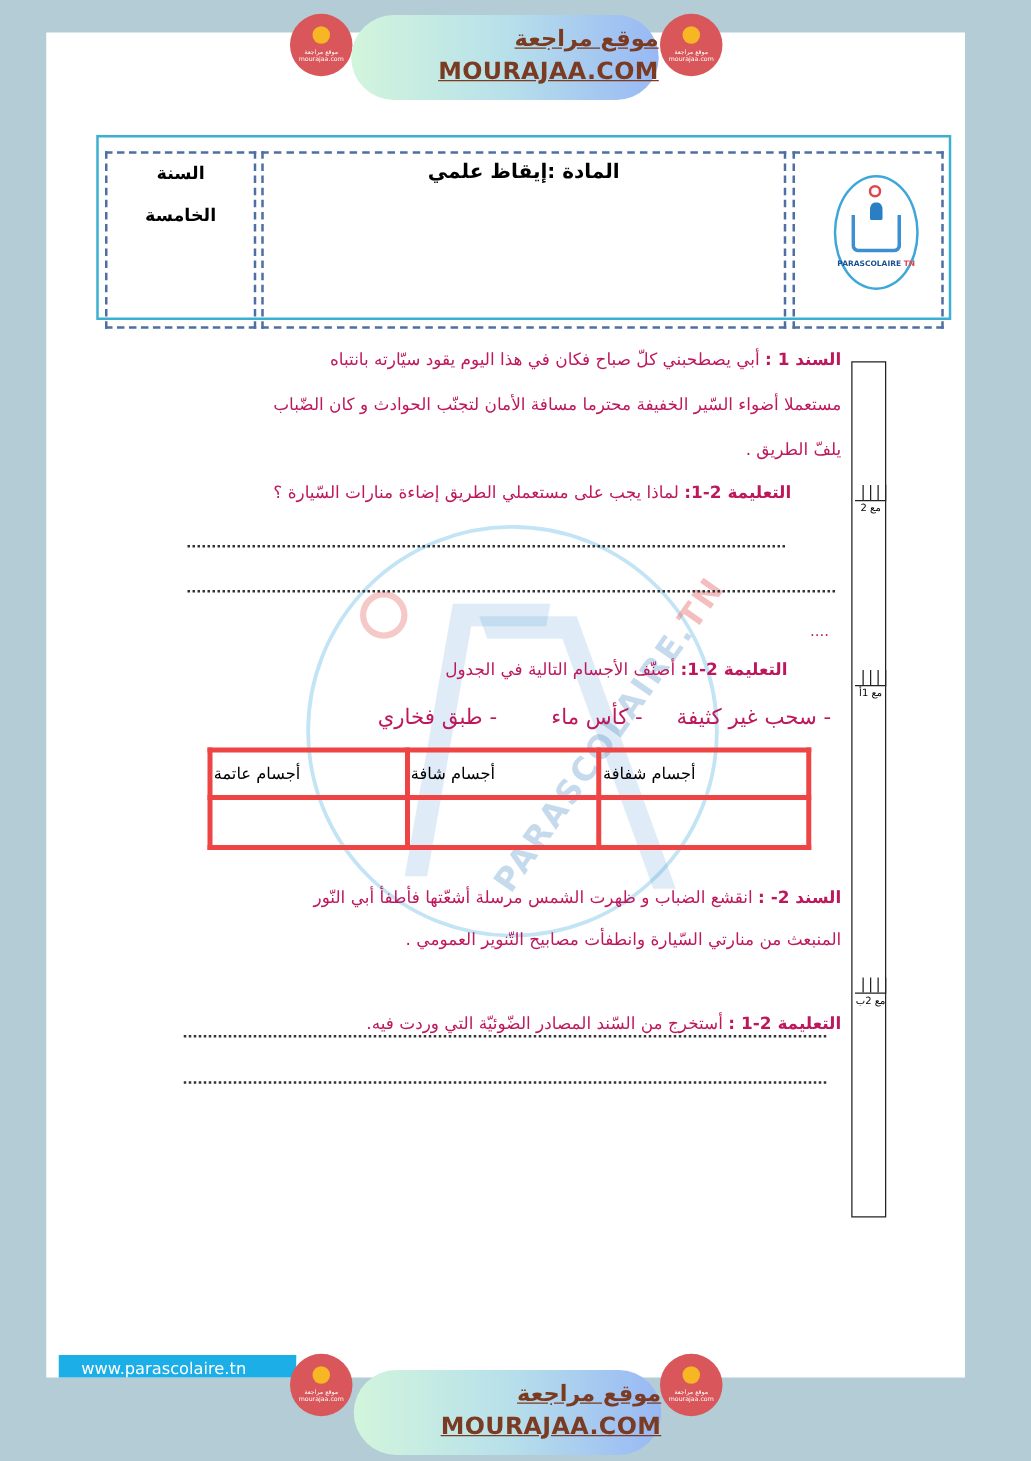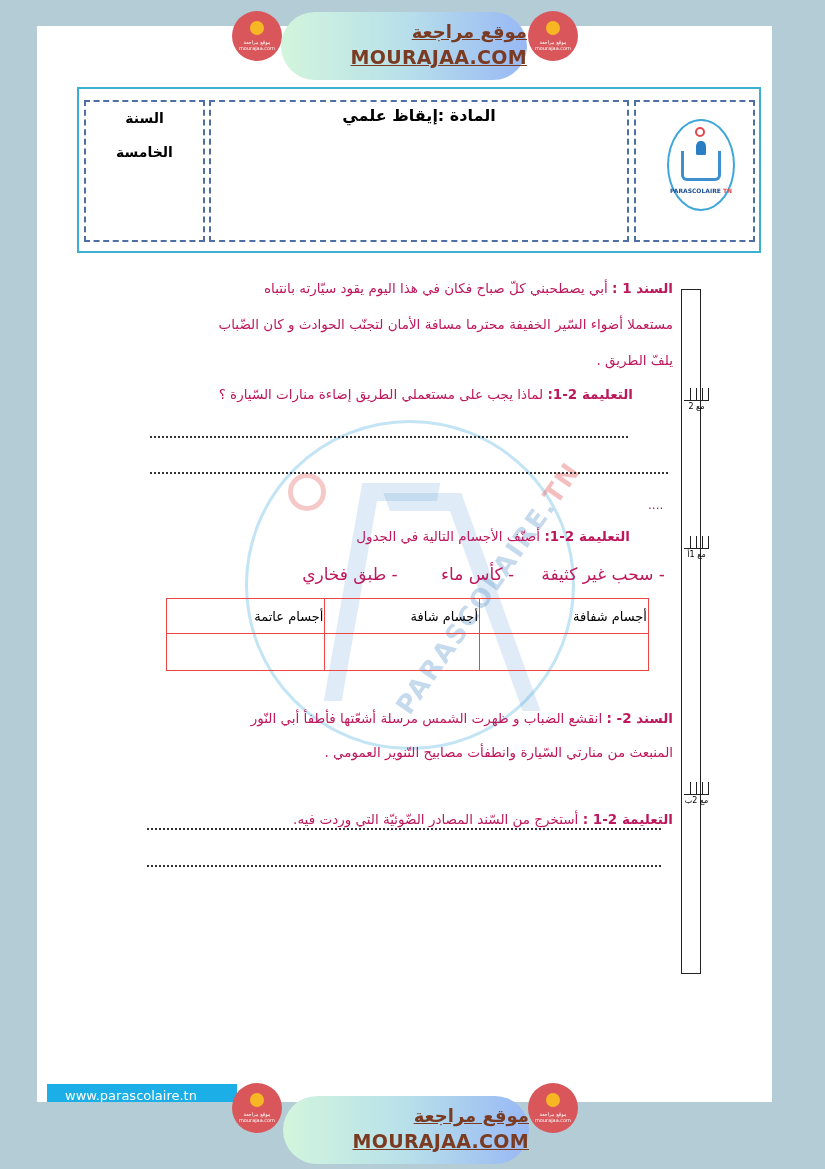--- a/index.html
+++ b/index.html
@@ -22,21 +22,21 @@
   .banner .en { font-size:19px; text-decoration:underline; line-height:26px; font-family:"DejaVu Sans", sans-serif; letter-spacing:0.3px; }
   .badge {
     position:absolute; width:50px; height:50px; border-radius:50%;
     background:#d9575a; text-align:center; color:#fff;
   }
   .badge .dot { position:absolute; left:18px; top:10px; width:14px; height:14px; border-radius:50%; background:#f7b623; }
   .badge .tiny { position:absolute; top:28px; left:0; width:50px; font-size:5px; line-height:6px; color:#fff; }
 
   
   .header-box {
-    position:absolute; left:77px; top:87px; width:684px; height:166px;
+    position:absolute; left:77px; top:108px; width:684px; height:148px;
     border:2px solid #3cb0d0; box-sizing:border-box;
   }
   .cell {
     position:absolute; border:2px dashed #4d6fa3; box-sizing:border-box;
   }
   .grade-cell { left:5px; top:11px; width:121px; height:142px; text-align:center; }
   .title-cell { left:130px; top:11px; width:420px; height:142px; text-align:center; }
   .logo-cell { left:555px; top:11px; width:121px; height:142px; }
   .grade-cell .l1 { margin-top:8px; font-weight:bold; font-size:14px; direction:rtl; }
   .grade-cell .l2 { margin-top:18px; font-weight:bold; font-size:14px; direction:rtl; }
@@ -57,27 +57,27 @@
   .p { font-size:13.5px; right:152px; }
   .b { font-weight:bold; }
   .dots {
     position:absolute; height:0; border-bottom:2px dotted #333;
   }
   
   table.cls {
     position:absolute; left:166px; top:598px; width:483px; border-collapse:collapse;
     direction:rtl; font-size:13px;
   }
-  table.cls th, table.cls td { border:1px solid #ef4444; text-align:right; font-weight:normal; }
+  table.cls th, table.cls td { border:4px solid #ef4444; text-align:left; font-weight:normal; }
   table.cls th { height:32px; }
   table.cls td { height:34px; }
 
   
   .grade-col {
-    position:absolute; left:681px; top:289px; width:20px; height:685px;
+    position:absolute; left:681px; top:289px; width:28px; height:685px;
     border:1.5px solid #222; box-sizing:border-box;
   }
   .score {
     position:absolute; left:0; width:29px; height:14px;
   }
   .score .ticks { position:absolute; left:2px; right:2px; top:0; height:12px; border-bottom:1px solid #222; }
   .score .ticks i { position:absolute; top:0; width:1px; height:12px; background:#222; }
   .score .lbl { position:absolute; top:14px; left:0; width:29px; font-size:8px; text-align:center; direction:rtl; }
 
   

